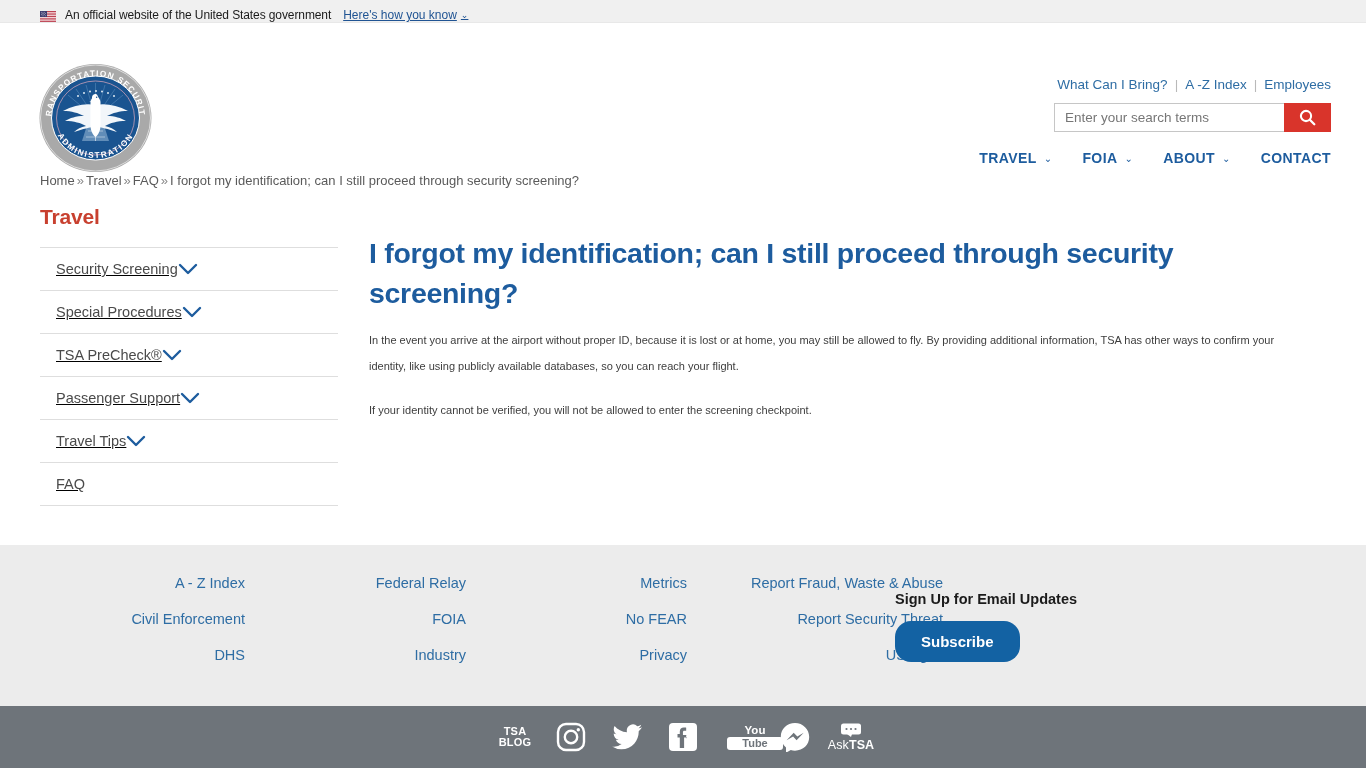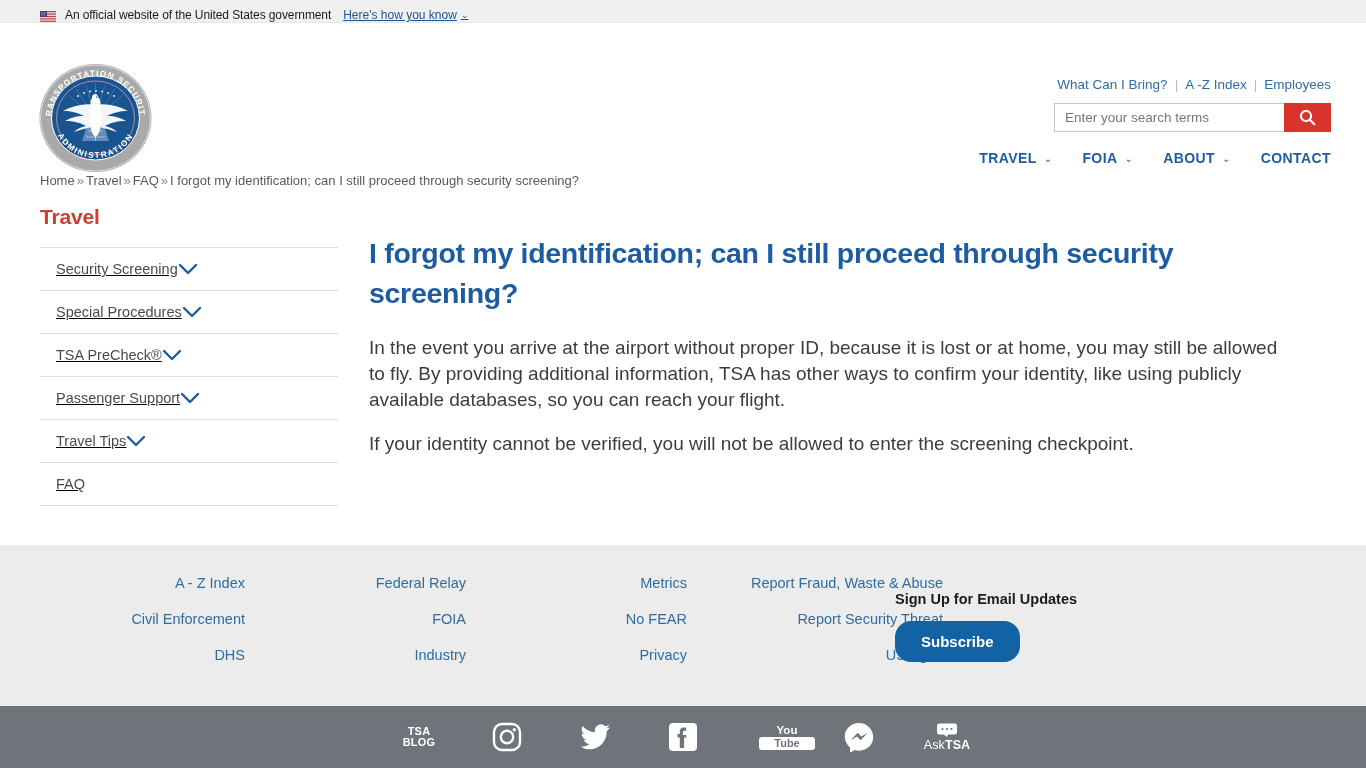--- a/index.html
+++ b/index.html
@@ -171,22 +171,22 @@
   .page-title {
     margin: 28px 0 0 0;
     font-size: 28.5px;
     line-height: 40px;
     font-weight: bold;
     color: #1d5c9e;
     max-width: 845px;
     letter-spacing: -0.3px;
   }
   .body-para {
-    margin: 22px 0 0 0;
-    font-size: 19px;
+    margin: 14px 0 0 0;
+    font-size: 11px;
     line-height: 26px;
     color: #3d3d3d;
     max-width: 925px;
   }
   .body-para.second { margin-top: 18px; }
 
   
   .footer {
     position: absolute;
     top: 545px; left: 0;
@@ -239,21 +239,20 @@
   
   .social-bar {
     position: absolute;
     top: 706px; left: 0;
     width: 1366px;
     height: 62px;
     background: #6e747a;
     display: flex;
     align-items: center;
     justify-content: center;
-    gap: 32px;
   }
   .social-item {
     cursor: pointer;
     display: flex;
     align-items: center;
     justify-content: center;
     width: 56px;
     height: 44px;
     color: #ffffff;
   }

